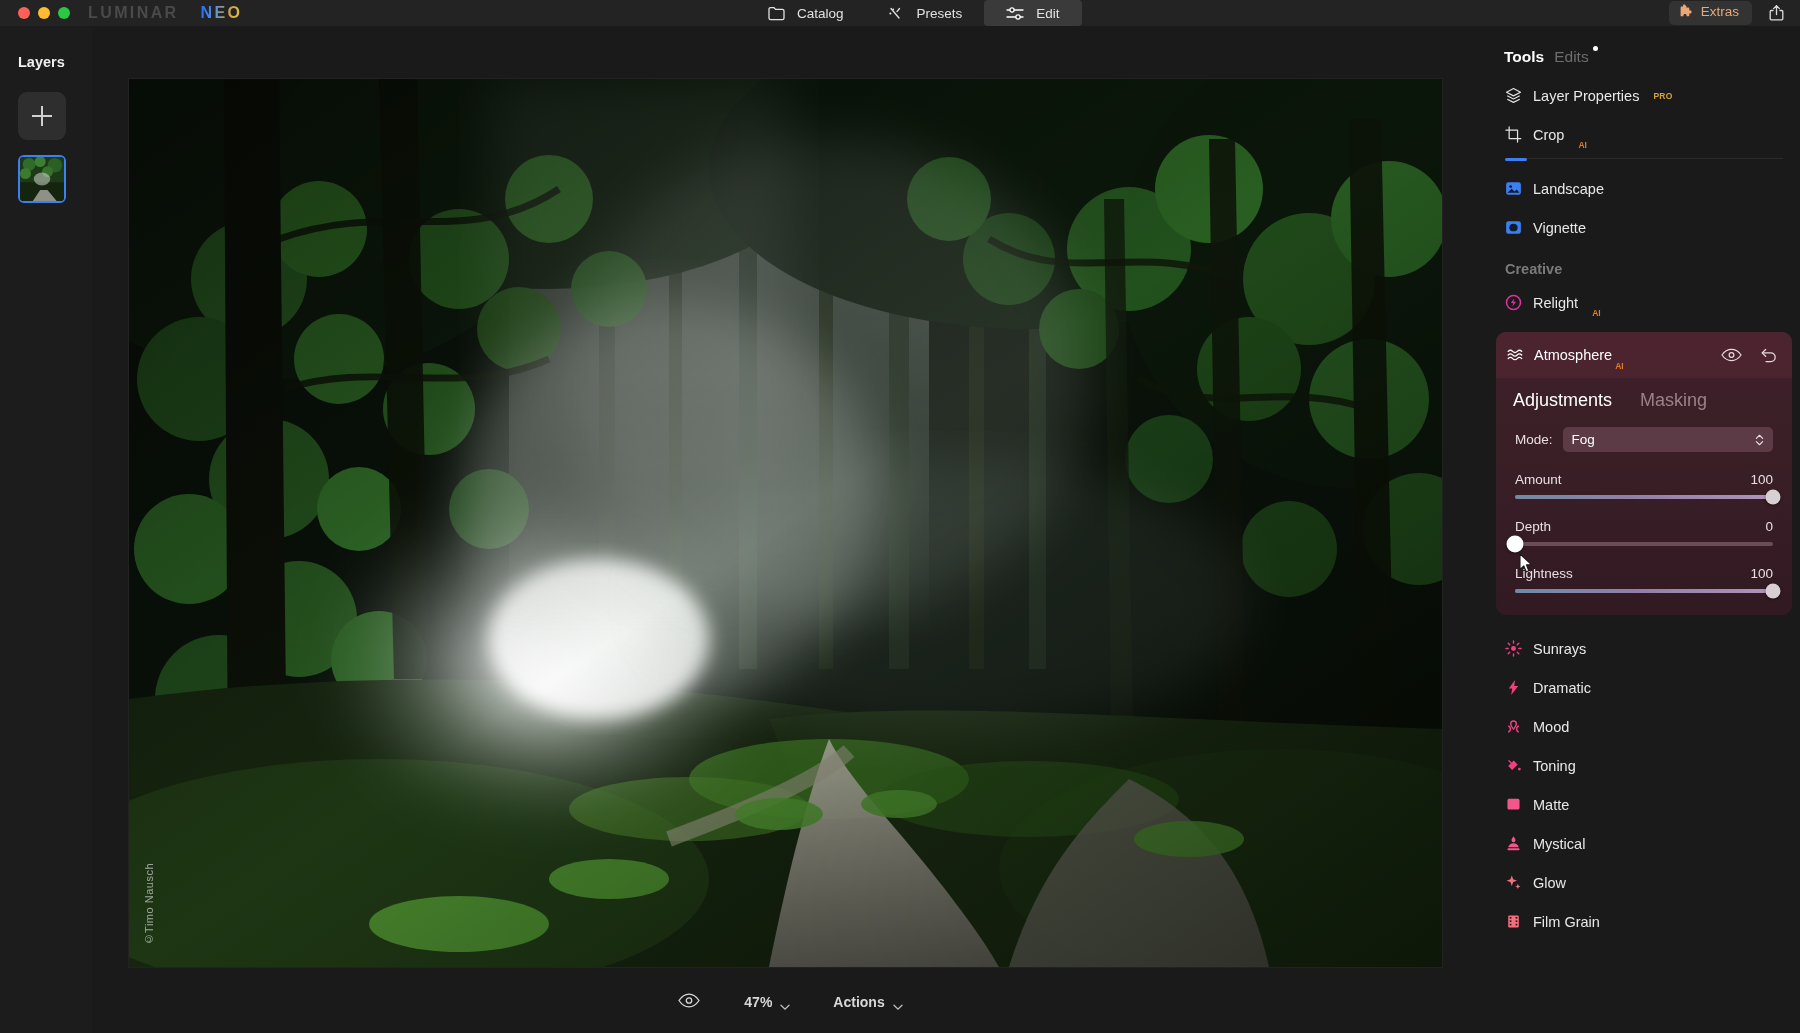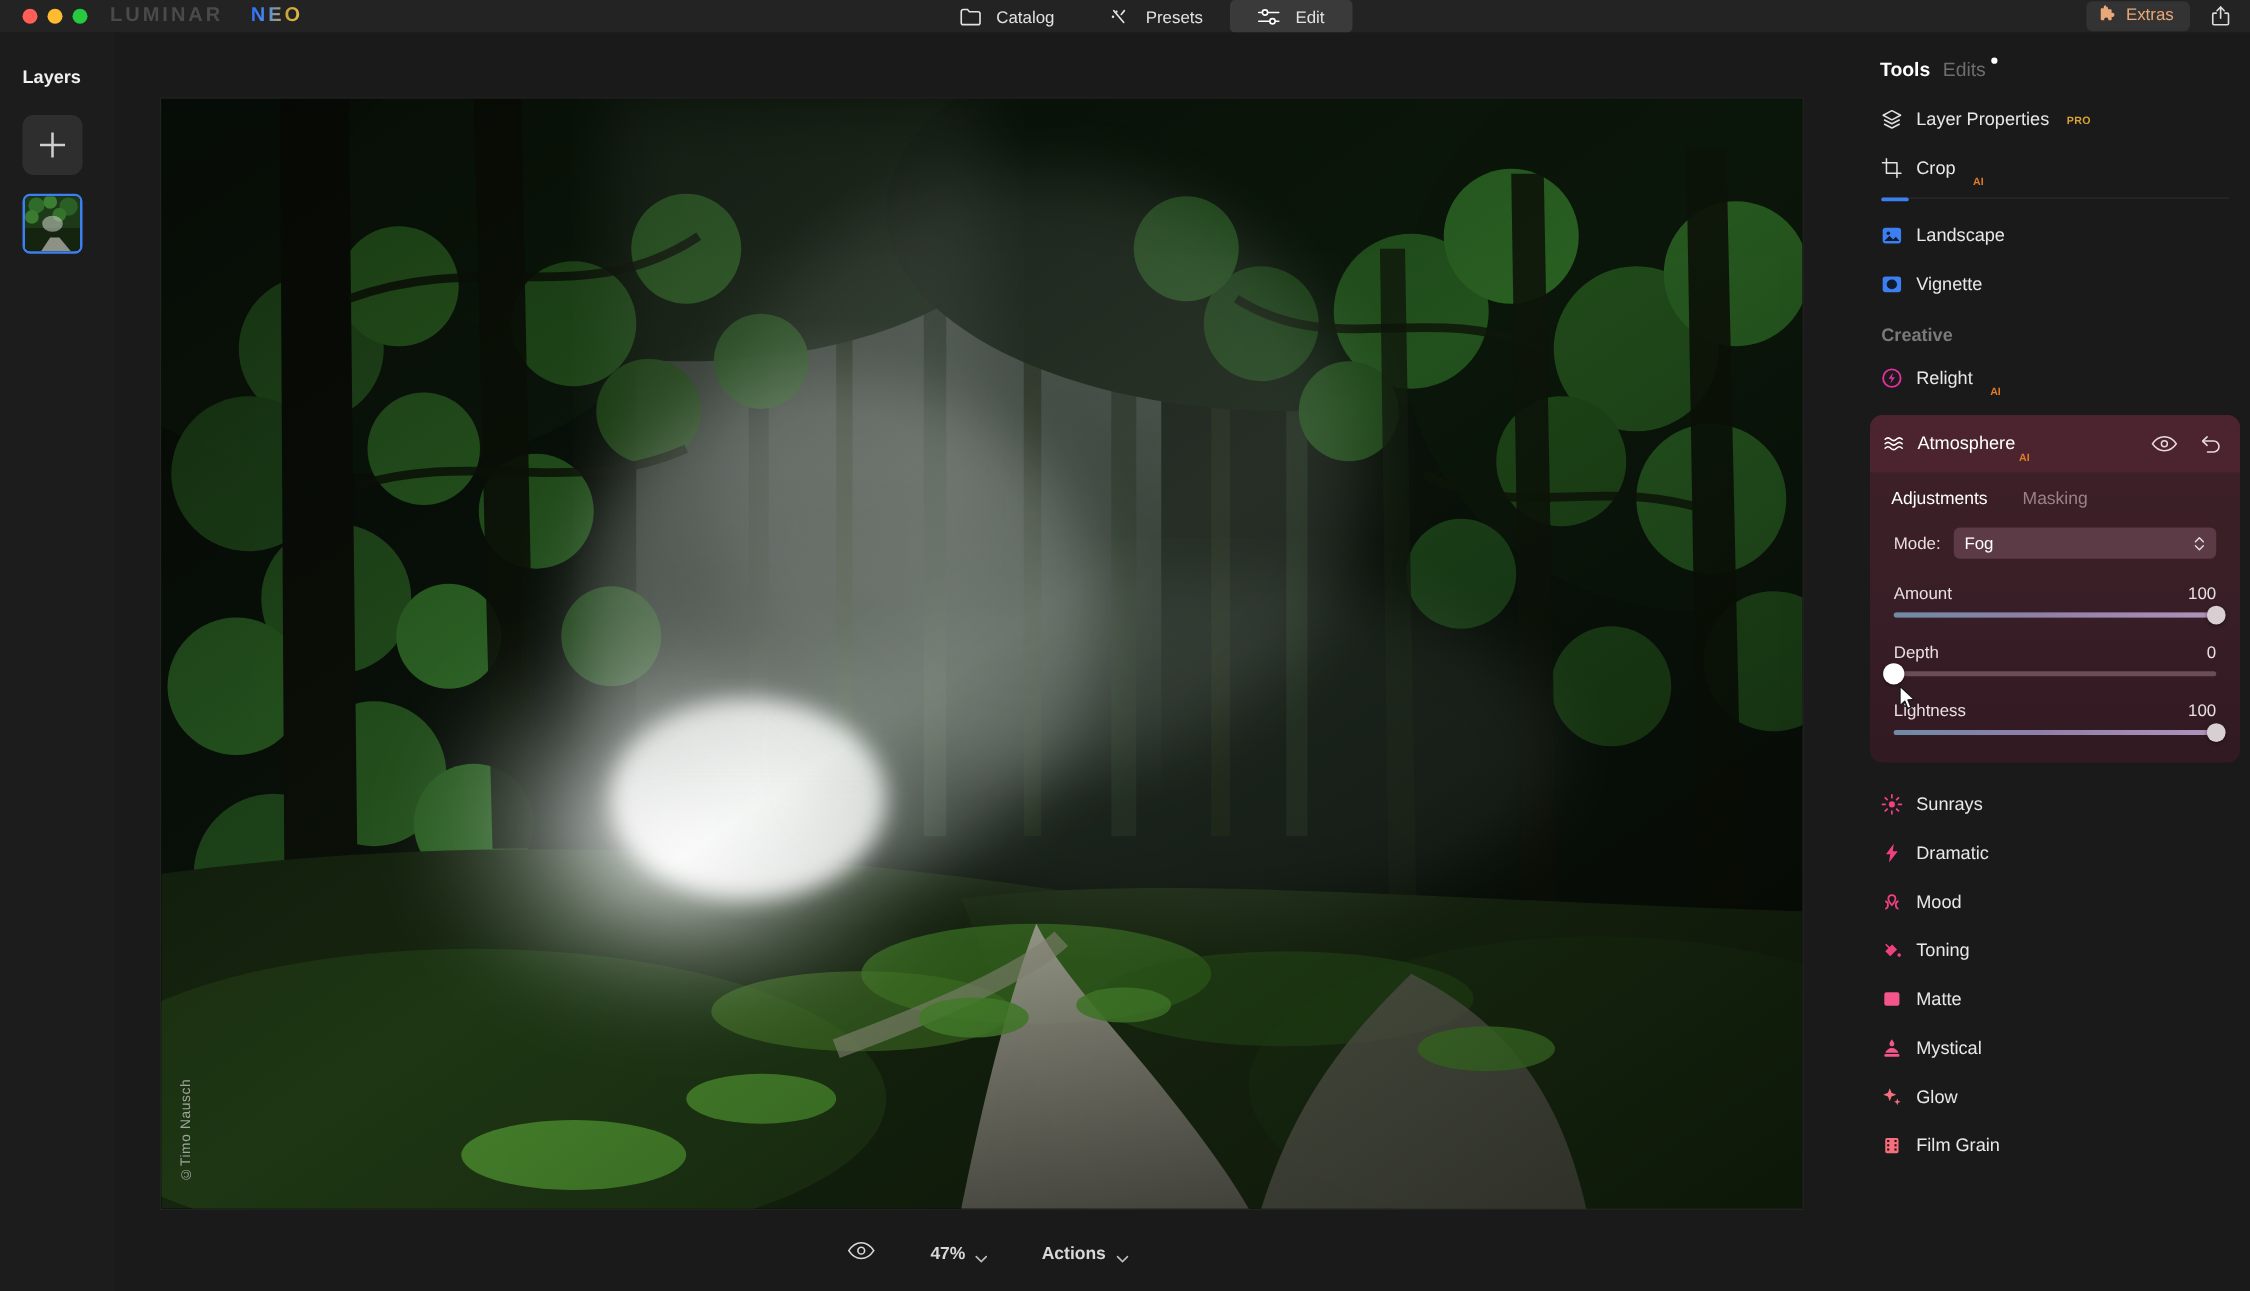--- a/index.html
+++ b/index.html
@@ -150,21 +150,21 @@
     display: flex; align-items: center; padding: 0 13px 0 11px;
   }
   .atmos-head .ico { width: 17px; height: 17px; margin-right: 10px; display:flex; align-items:center; justify-content:center; }
   .atmos-title { font-size: 14.5px; color: #ffffff; }
   .atmos-acts { margin-left: auto; display: flex; align-items: center; gap: 16px; }
   .atmos-acts .a { width: 21px; height: 21px; display:flex; align-items:center; justify-content:center; }
 
   .atmos-tabs {
     display: flex; gap: 28px; padding: 12px 0 10px 17px;
   }
-  .atmos-tabs .tab { font-size: 14px; color: #9b8189; }
+  .atmos-tabs .tab { font-size: 18px; color: #9b8189; }
   .atmos-tabs .tab.active { color: #ffffff; }
 
   .atmos-body { padding: 6px 19px 22px 19px; }
   .mode-row { display: flex; align-items: center; gap: 10px; margin-bottom: 20px; }
   .mode-lbl { font-size: 13.5px; color: #e9dfe2; }
   .mode-sel {
     flex: 1; height: 25px; background: #5d3b46; border-radius: 5px;
     display: flex; align-items: center; padding: 0 9px;
     font-size: 13.5px; color: #ffffff; position: relative;
   }

